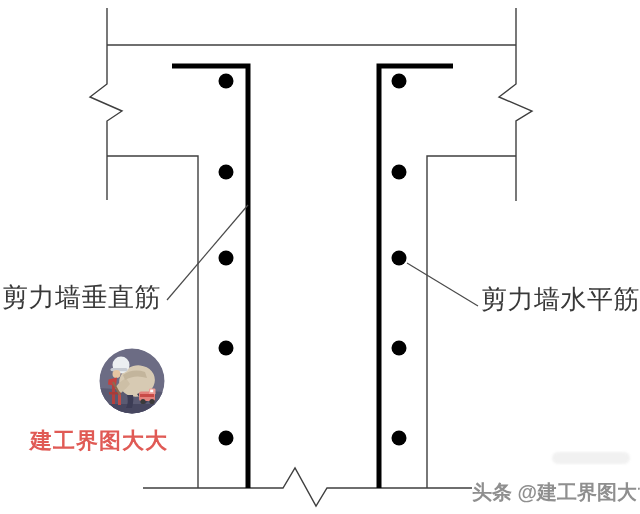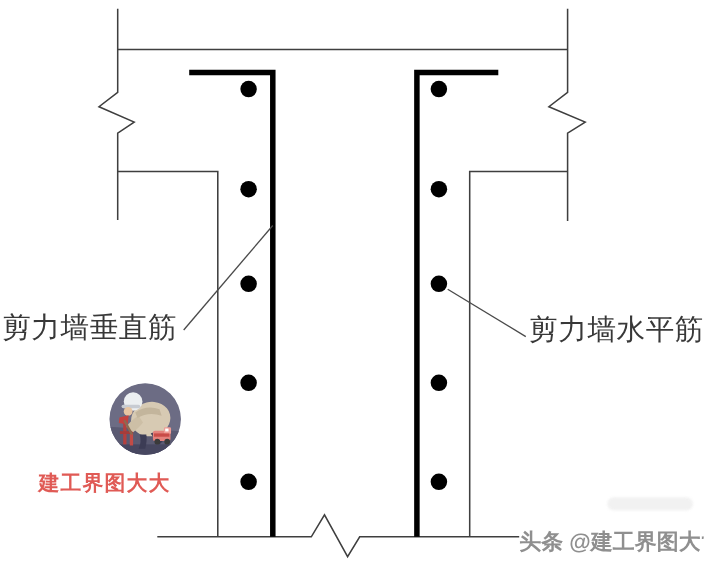--- a/index.html
+++ b/index.html
@@ -16,21 +16,21 @@
   }
   #label-vertical{left:2px;top:284px;}
   #label-horizontal{left:481px;top:286px;}
   #watermark{position:absolute;left:30px;top:346px;width:130px;text-align:center;}
   #avatar-wrap{
     position:absolute;left:69px;top:2px;width:66px;height:66px;border-radius:50%;
     overflow:hidden;
   }
   #watermark-name{
     position:absolute;left:0px;top:80px;width:130px;
-    color:#e05a55;font-size:19px;font-weight:bold;letter-spacing:1px;
+    color:#e05a55;font-size:22px;font-weight:bold;letter-spacing:1px;
     font-family:Liberation Serif, serif;white-space:nowrap;
   }
   #credit{
     position:absolute;left:472px;top:479px;
     color:#8f8f8f;font-size:20px;font-weight:bold;white-space:nowrap;
     text-shadow:1px 1px 0 #ffffff,2px 2px 1px #ffffff;
     font-family:"Liberation Sans",sans-serif;letter-spacing:0px;
   }
   #smudge{
     position:absolute;left:552px;top:452px;width:78px;height:12px;border-radius:6px;

